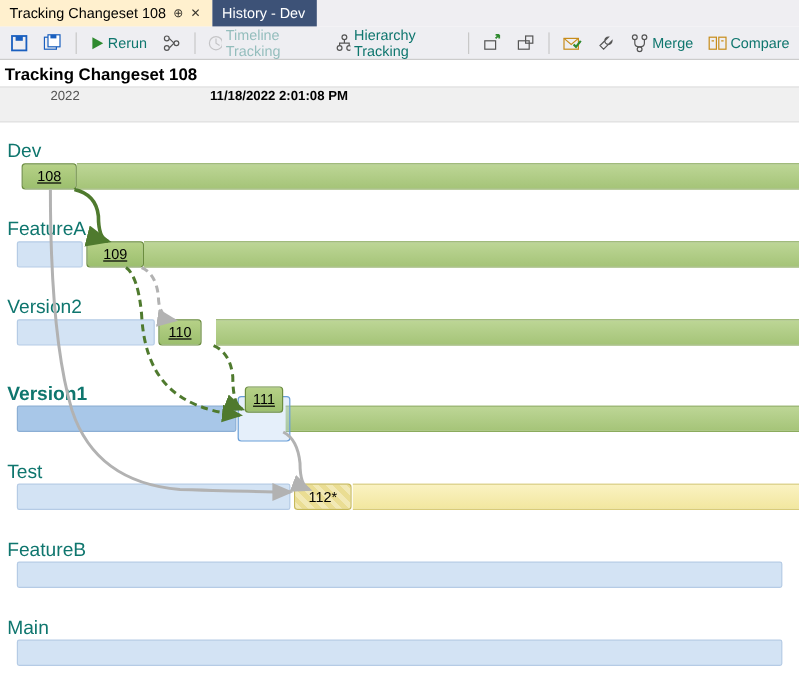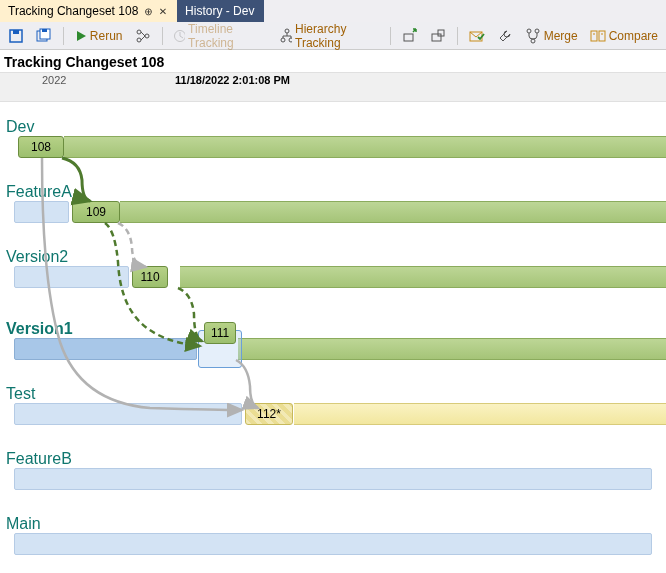--- a/index.html
+++ b/index.html
@@ -51,21 +51,21 @@
   .tbtn {
     display: inline-flex;
     align-items: center;
     gap: 3px;
     padding: 2px 4px;
     cursor: pointer;
     border-radius: 2px;
     color: #1b293e;
   }
   .tbtn svg { display: block; }
-  .tlabel { font-size: 12px; color: #a16207; }
+  .tlabel { font-size: 12px; color: #0f766e; }
   .tsep {
     width: 1px;
     height: 18px;
     background: #c8c8c8;
     margin: 0 3px;
   }
   .disabled { opacity: 0.4; pointer-events: none; }
   .title {
     font-weight: bold;
     font-size: 14px;
@@ -124,20 +124,21 @@
     border-radius: 3px;
     display: flex;
     align-items: center;
     justify-content: center;
     font-size: 12px;
     color: #000;
   }
   .cs.green {
     background: linear-gradient(#b6d187, #9cbf6e);
     border: 1px solid #6b8d3f;
+    text-decoration: underline;
   }
   .cs.yellow {
     background: repeating-linear-gradient(45deg, #f2e9b5, #f2e9b5 4px, #eadd93 4px, #eadd93 8px);
     border: 1px solid #c7b95a;
   }
   .greenlane {
     position: absolute;
     height: 22px;
     background: linear-gradient(#bdd696, #a5c478);
     border-top: 1px solid #8bab5d;

